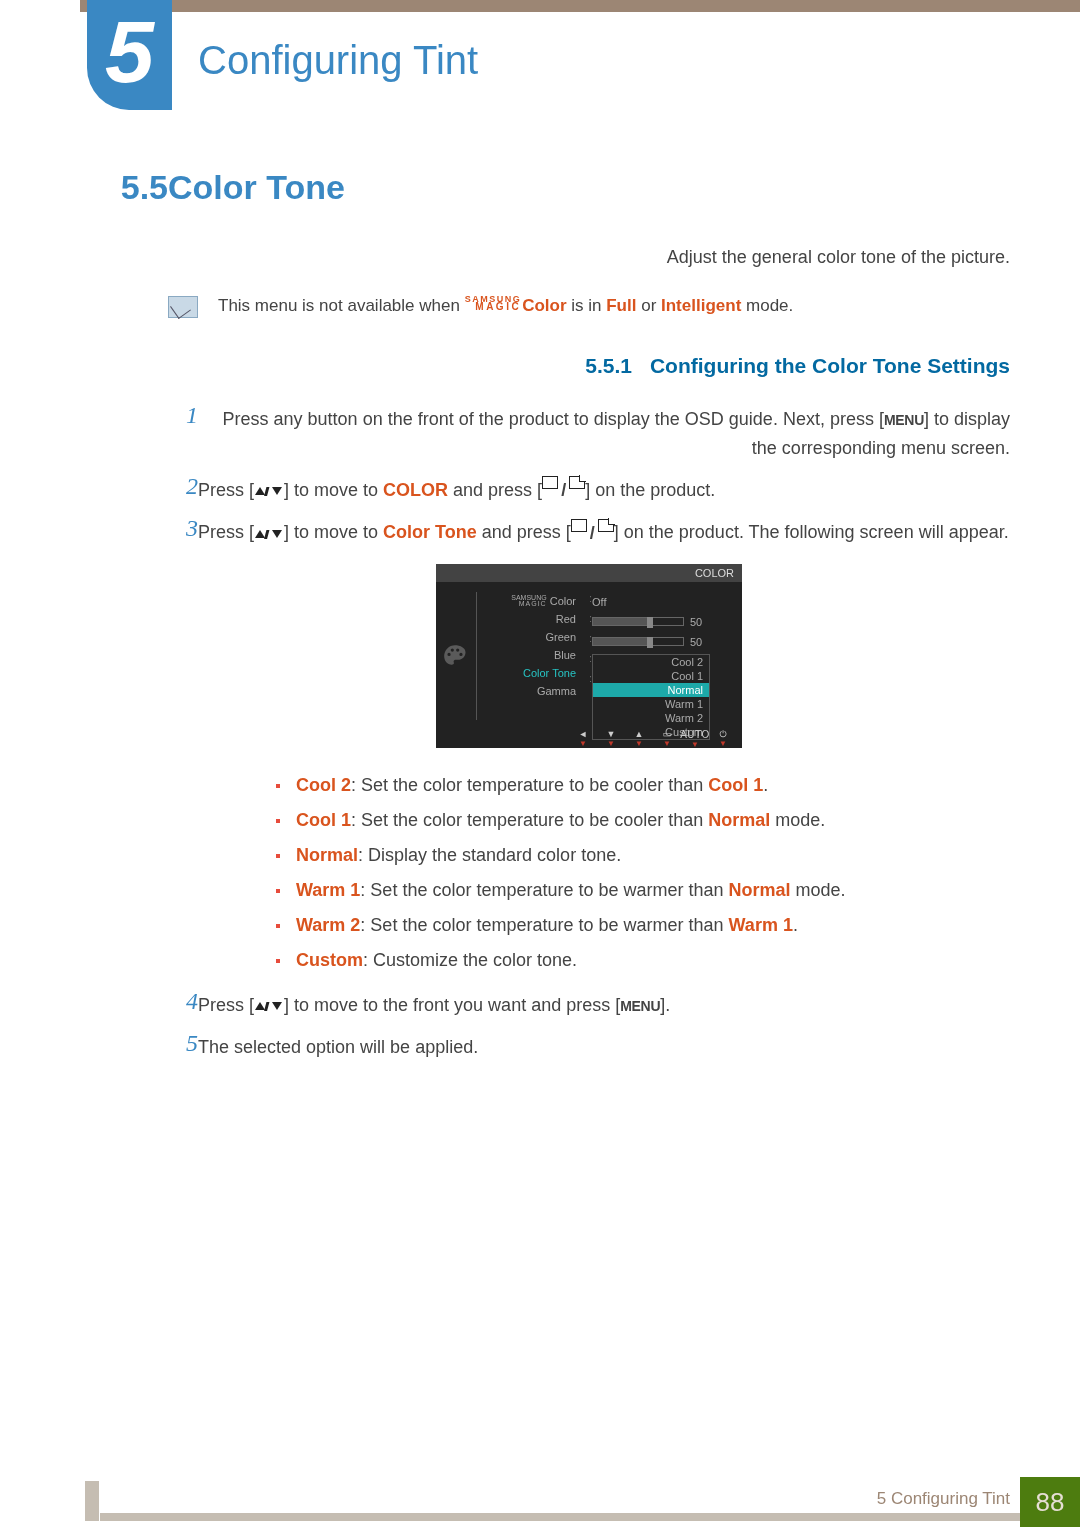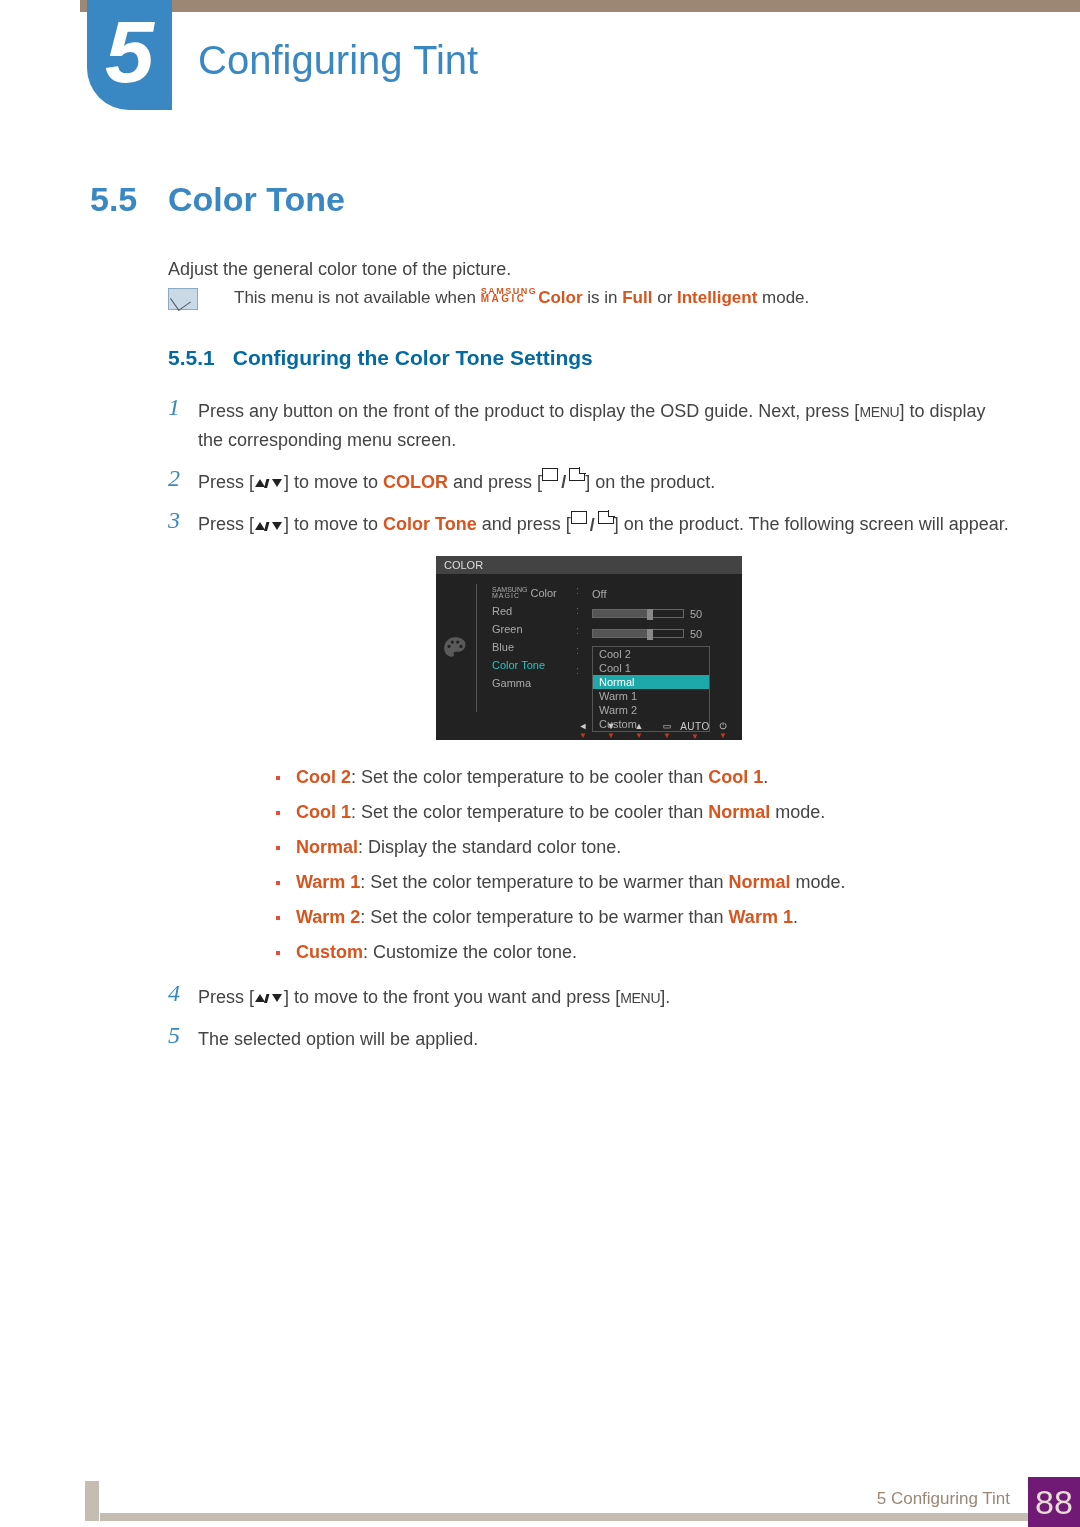--- a/index.html
+++ b/index.html
@@ -38,23 +38,24 @@
   .chapter-title {
     position: absolute;
     left: 198px;
     top: 38px;
     font-size: 40px;
     font-weight: 500;
     color: #3a88c3;
   }
   .content {
     position: absolute;
-    top: 180px;
+    top: 168px;
     left: 90px;
     right: 70px;
+    text-align: right;
   }
   .section-h {
     display: flex;
     align-items: baseline;
     margin-bottom: 40px;
   }
   .section-num {
     color: #3a88c3;
     font-size: 34px;
     font-weight: bold;
@@ -62,27 +63,27 @@
   }
   .section-title {
     color: #3a88c3;
     font-size: 34px;
     font-weight: bold;
   }
   .intro {
     margin-left: 78px;
     font-size: 18px;
     color: #444;
-    margin-bottom: 8px;
+    margin-bottom: 28px;
   }
   .note-row {
     margin-left: 78px;
     display: flex;
     align-items: flex-start;
-    gap: 36px;
+    gap: 20px;
     margin-bottom: 36px;
   }
   .note-icon {
     width: 30px; height: 22px;
     background: #c9d9e6;
     border: 1px solid #8aa9c2;
     flex-shrink: 0;
     position: relative;
   }
   .note-icon::after {
@@ -136,21 +137,21 @@
     font-size: 24px;
     font-weight: 500;
     font-family: Georgia, serif;
   }
   .step .t {
     font-size: 18px;
     color: #444;
     line-height: 1.6;
     padding-top: 3px;
   }
-  .kb { font-weight: normal; font-family: Arial; font-size: 14px; letter-spacing: -0.3px; }
+  .kb { font-weight: bold; font-family: Arial; font-size: 14px; letter-spacing: -0.3px; }
   .arr {
     display: inline-flex; vertical-align: middle;
   }
   .arr svg { display: block; }
   .src {
     display: inline-flex; vertical-align: middle; gap: 1px;
   }
   .src .box {
     width: 16px; height: 13px;
     border: 1.5px solid #222;
@@ -273,24 +274,24 @@
   }
   .footer-bar {
     position:absolute; left:100px; right:0; height:8px; bottom:6px;
     background:#c5bdb2;
   }
   .footer-label {
     position:absolute; right:70px; bottom:18px;
     color:#9c8674; font-size:17px;
   }
   .footer-pagenum {
-    position:absolute; right:0; bottom:0; width:52px;height:50px;
-    background:#701a75;
+    position:absolute; right:0; bottom:0; width:60px;height:50px;
+    background:#4d7c0f;
     display:flex;align-items:center;justify-content:center;
-    color:#e6ded4; font-size:34px;
+    color:#e6ded4; font-size:26px;
   }
 </style>
 </head>
 <body>
 
 <div class="top-bar"></div>
 <div class="chapter-tab">
   <div class="num">5</div>
 </div>
 <div class="chapter-title">Configuring Tint</div>

